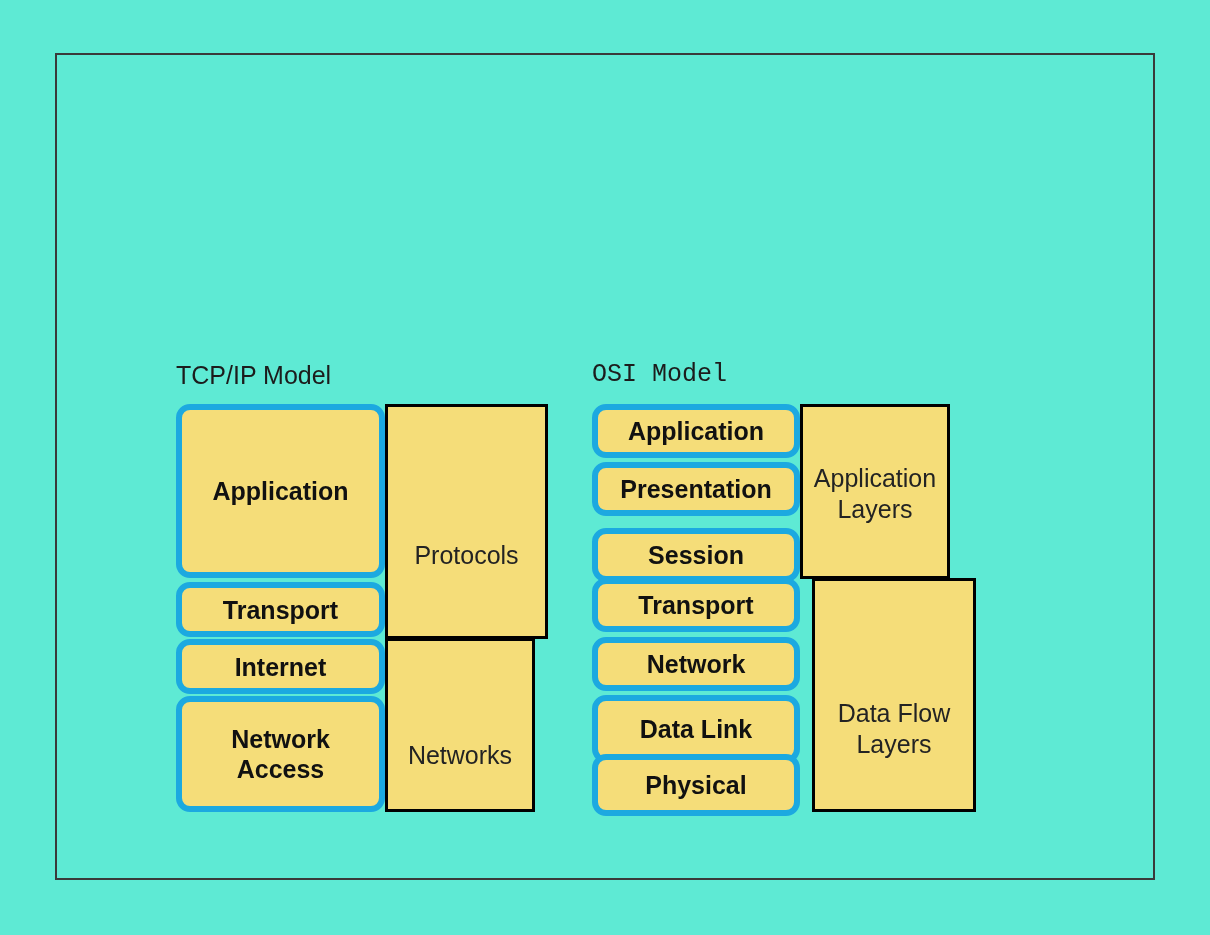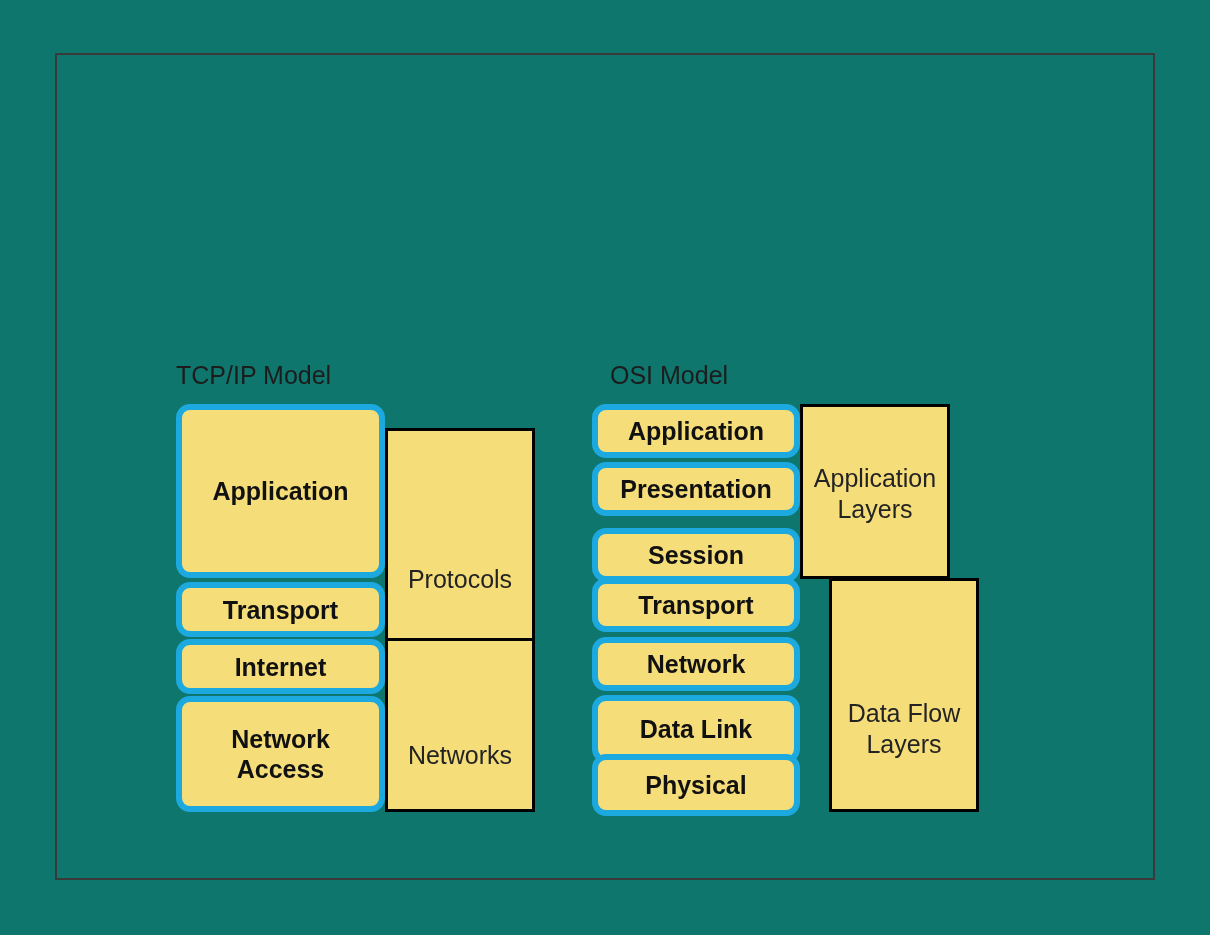--- a/index.html
+++ b/index.html
@@ -8,21 +8,21 @@
     padding: 0;
     background: #ffffff;
   }
   body {
     font-family: "Liberation Sans", sans-serif;
   }
   #canvas {
     position: relative;
     width: 1210px;
     height: 935px;
-    background: #0f766e;
+    background: #5eead4;
     overflow: hidden;
   }
   
   #outer-frame {
     position: absolute;
     left: 55px;
     top: 53px;
     width: 1100px;
     height: 827px;
     border: 2px solid #3a3a3a;
@@ -78,21 +78,21 @@
 <body>
 
 <div id="canvas">
 
   <div id="outer-frame"></div>
 
   <div>
 
     <div class="model-title" style="left:176px; top:361px;">TCP/IP Model</div>
 
-    <div class="side-panel" style="left:385px; top:404px; width:150px; height:235px;margin-top:24px;">
+    <div class="side-panel" style="left:385px; top:404px; width:163px; height:235px;">
       <div class="side-panel-label" style="top:133px;">Protocols</div>
     </div>
 
     <div class="side-panel" style="left:385px; top:638px; width:150px; height:174px;">
       <div class="side-panel-label" style="top:93px;margin-top:6px;">Networks</div>
     </div>
 
     <div class="layer-box" style="left:176px; top:404px; width:209px; height:174px;">
       <span class="layer-label">Application</span>
     </div>
@@ -107,28 +107,28 @@
 
     <div class="layer-box" style="left:176px; top:696px; width:209px; height:116px;">
       <span class="layer-label">Network
 Access</span>
     </div>
 
   </div>
 
   <div>
 
-    <div class="model-title" style="left:610px; top:361px;">OSI Model</div>
+    <div class="model-title" style="left:592px; top:361px;font-family:Liberation Mono, monospace;">OSI Model</div>
 
     <div class="side-panel" style="left:800px; top:404px; width:150px; height:175px;">
       <div class="side-panel-label" style="top:56px;">Application
 Layers</div>
     </div>
 
-    <div class="side-panel" style="left:829px; top:578px; width:150px; height:234px;">
+    <div class="side-panel" style="left:812px; top:578px; width:164px; height:234px;">
       <div class="side-panel-label" style="top:117px;">Data Flow
 Layers</div>
     </div>
 
     <div class="layer-box" style="left:592px; top:404px; width:208px; height:54px;">
       <span class="layer-label">Application</span>
     </div>
 
     <div class="layer-box" style="left:592px; top:462px; width:208px; height:54px;text-align:center;">
       <span class="layer-label">Presentation</span>

